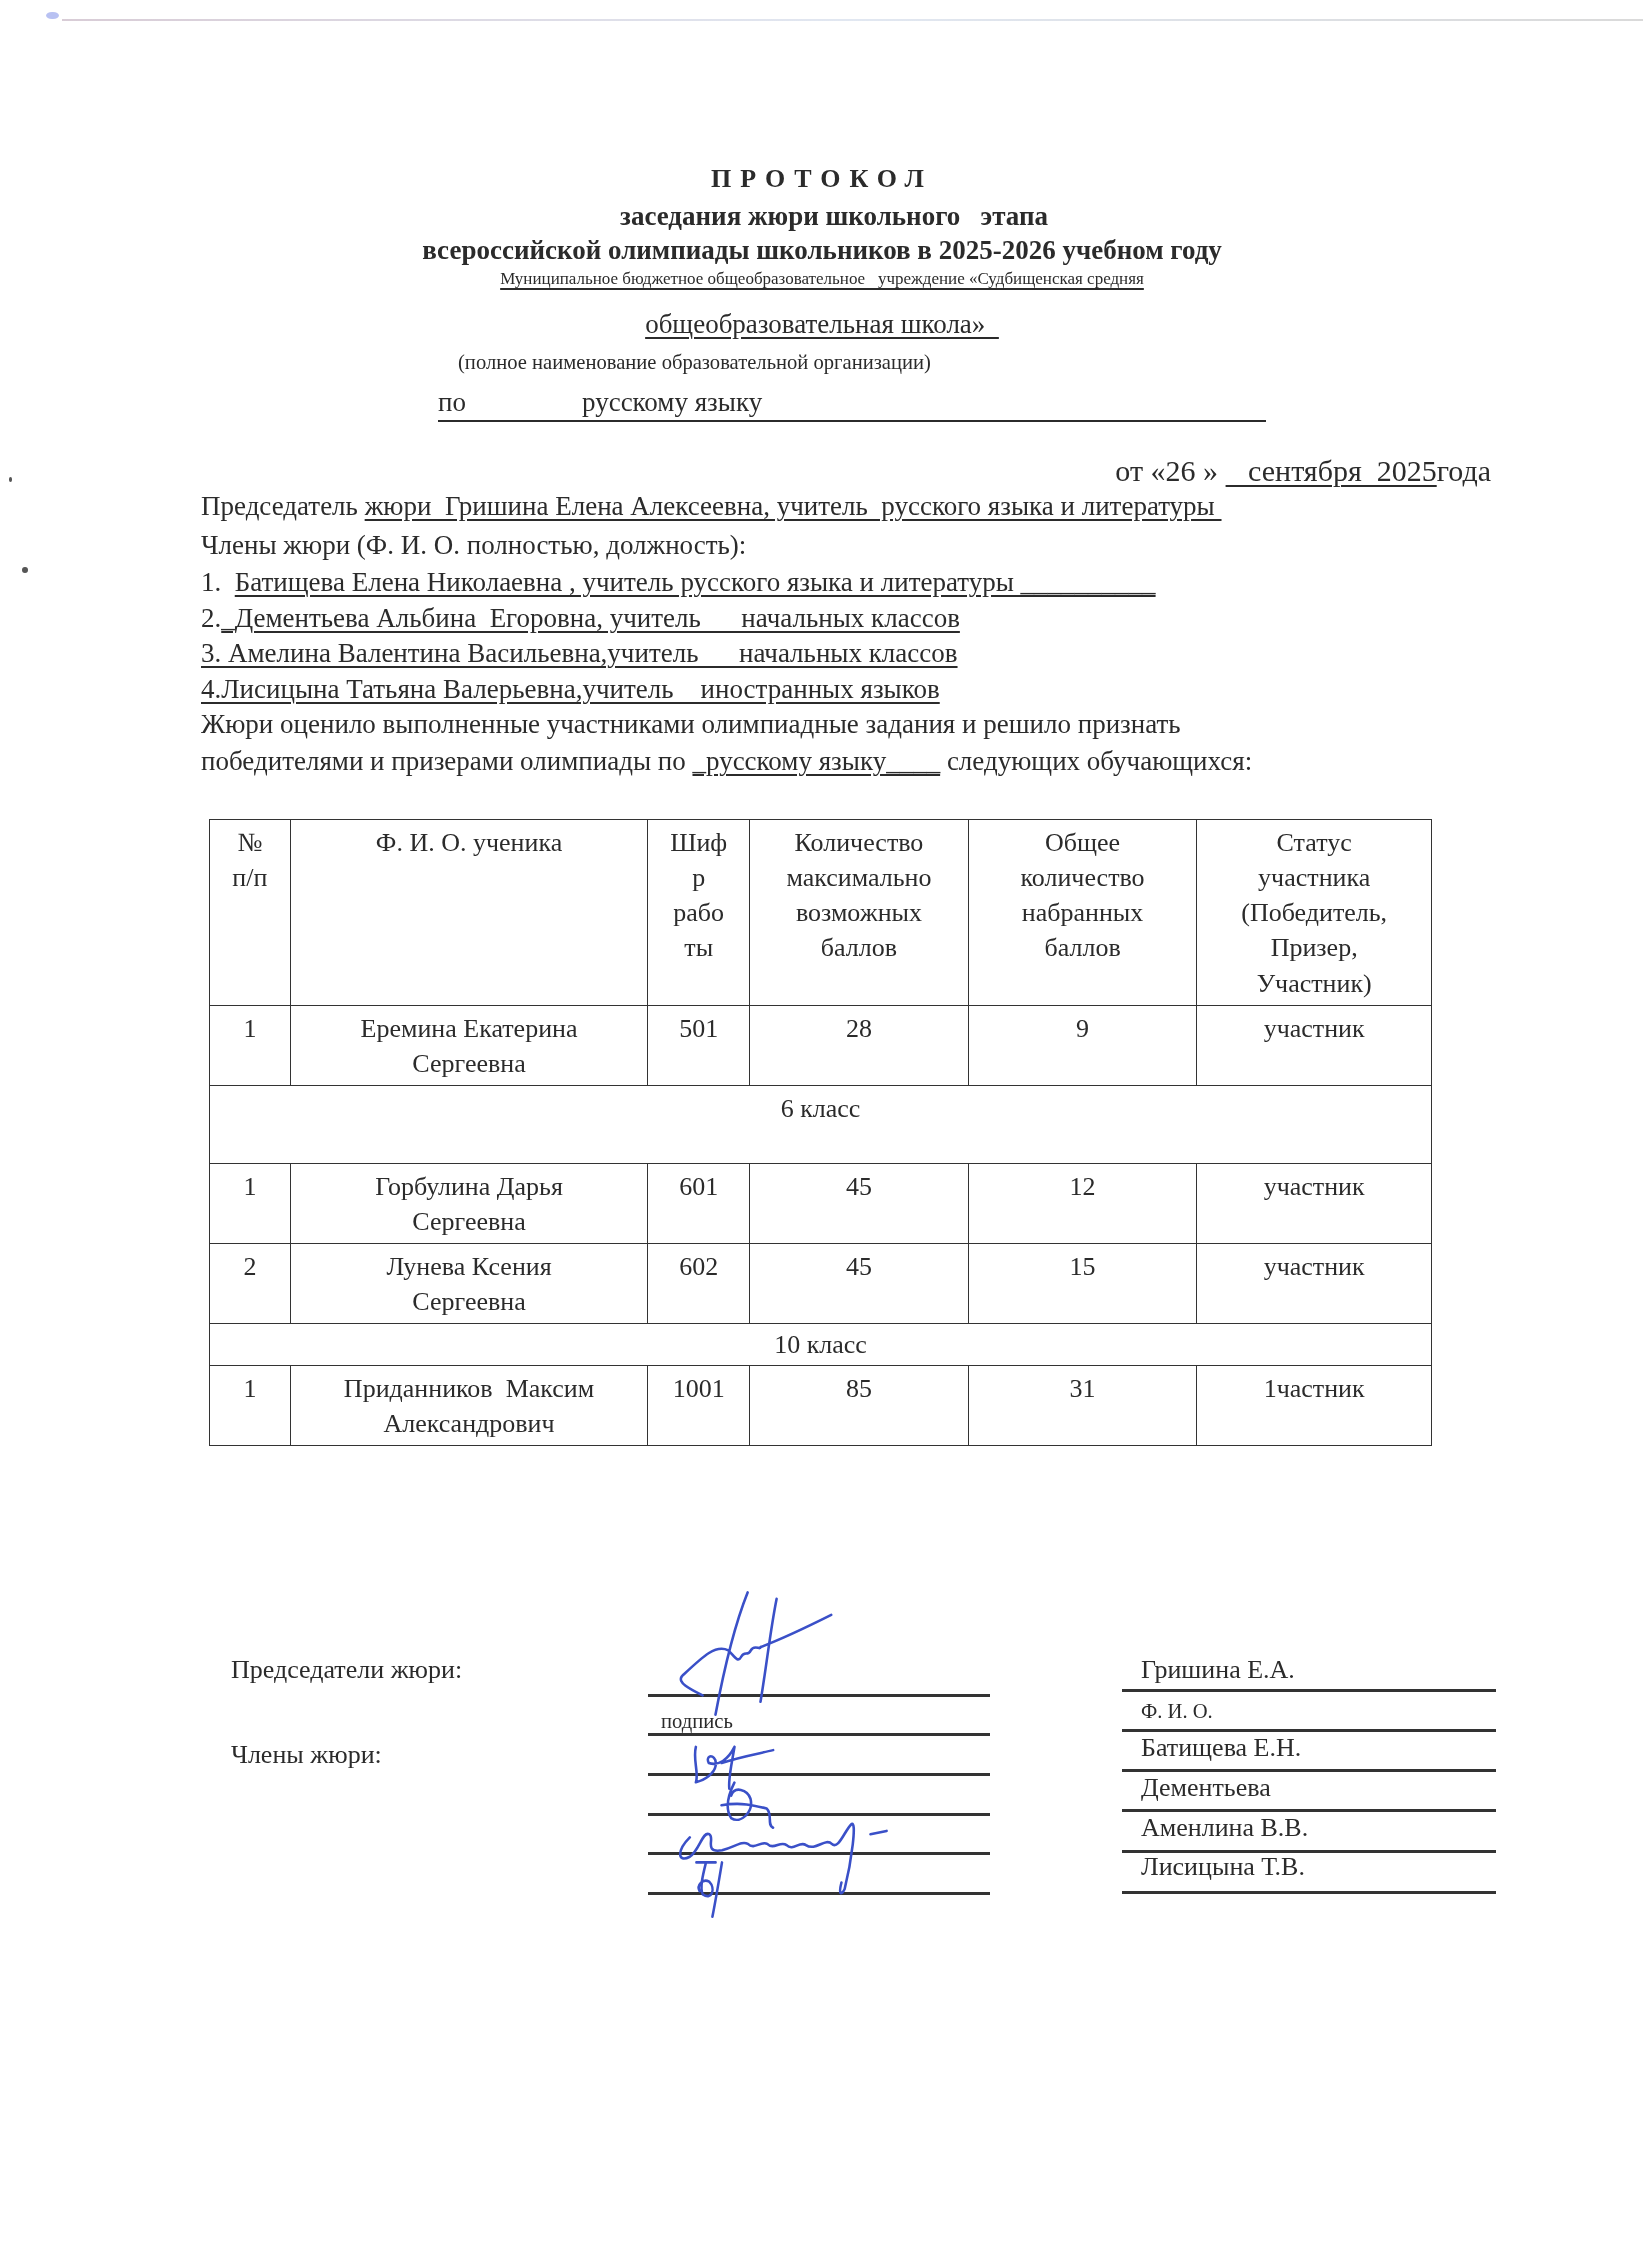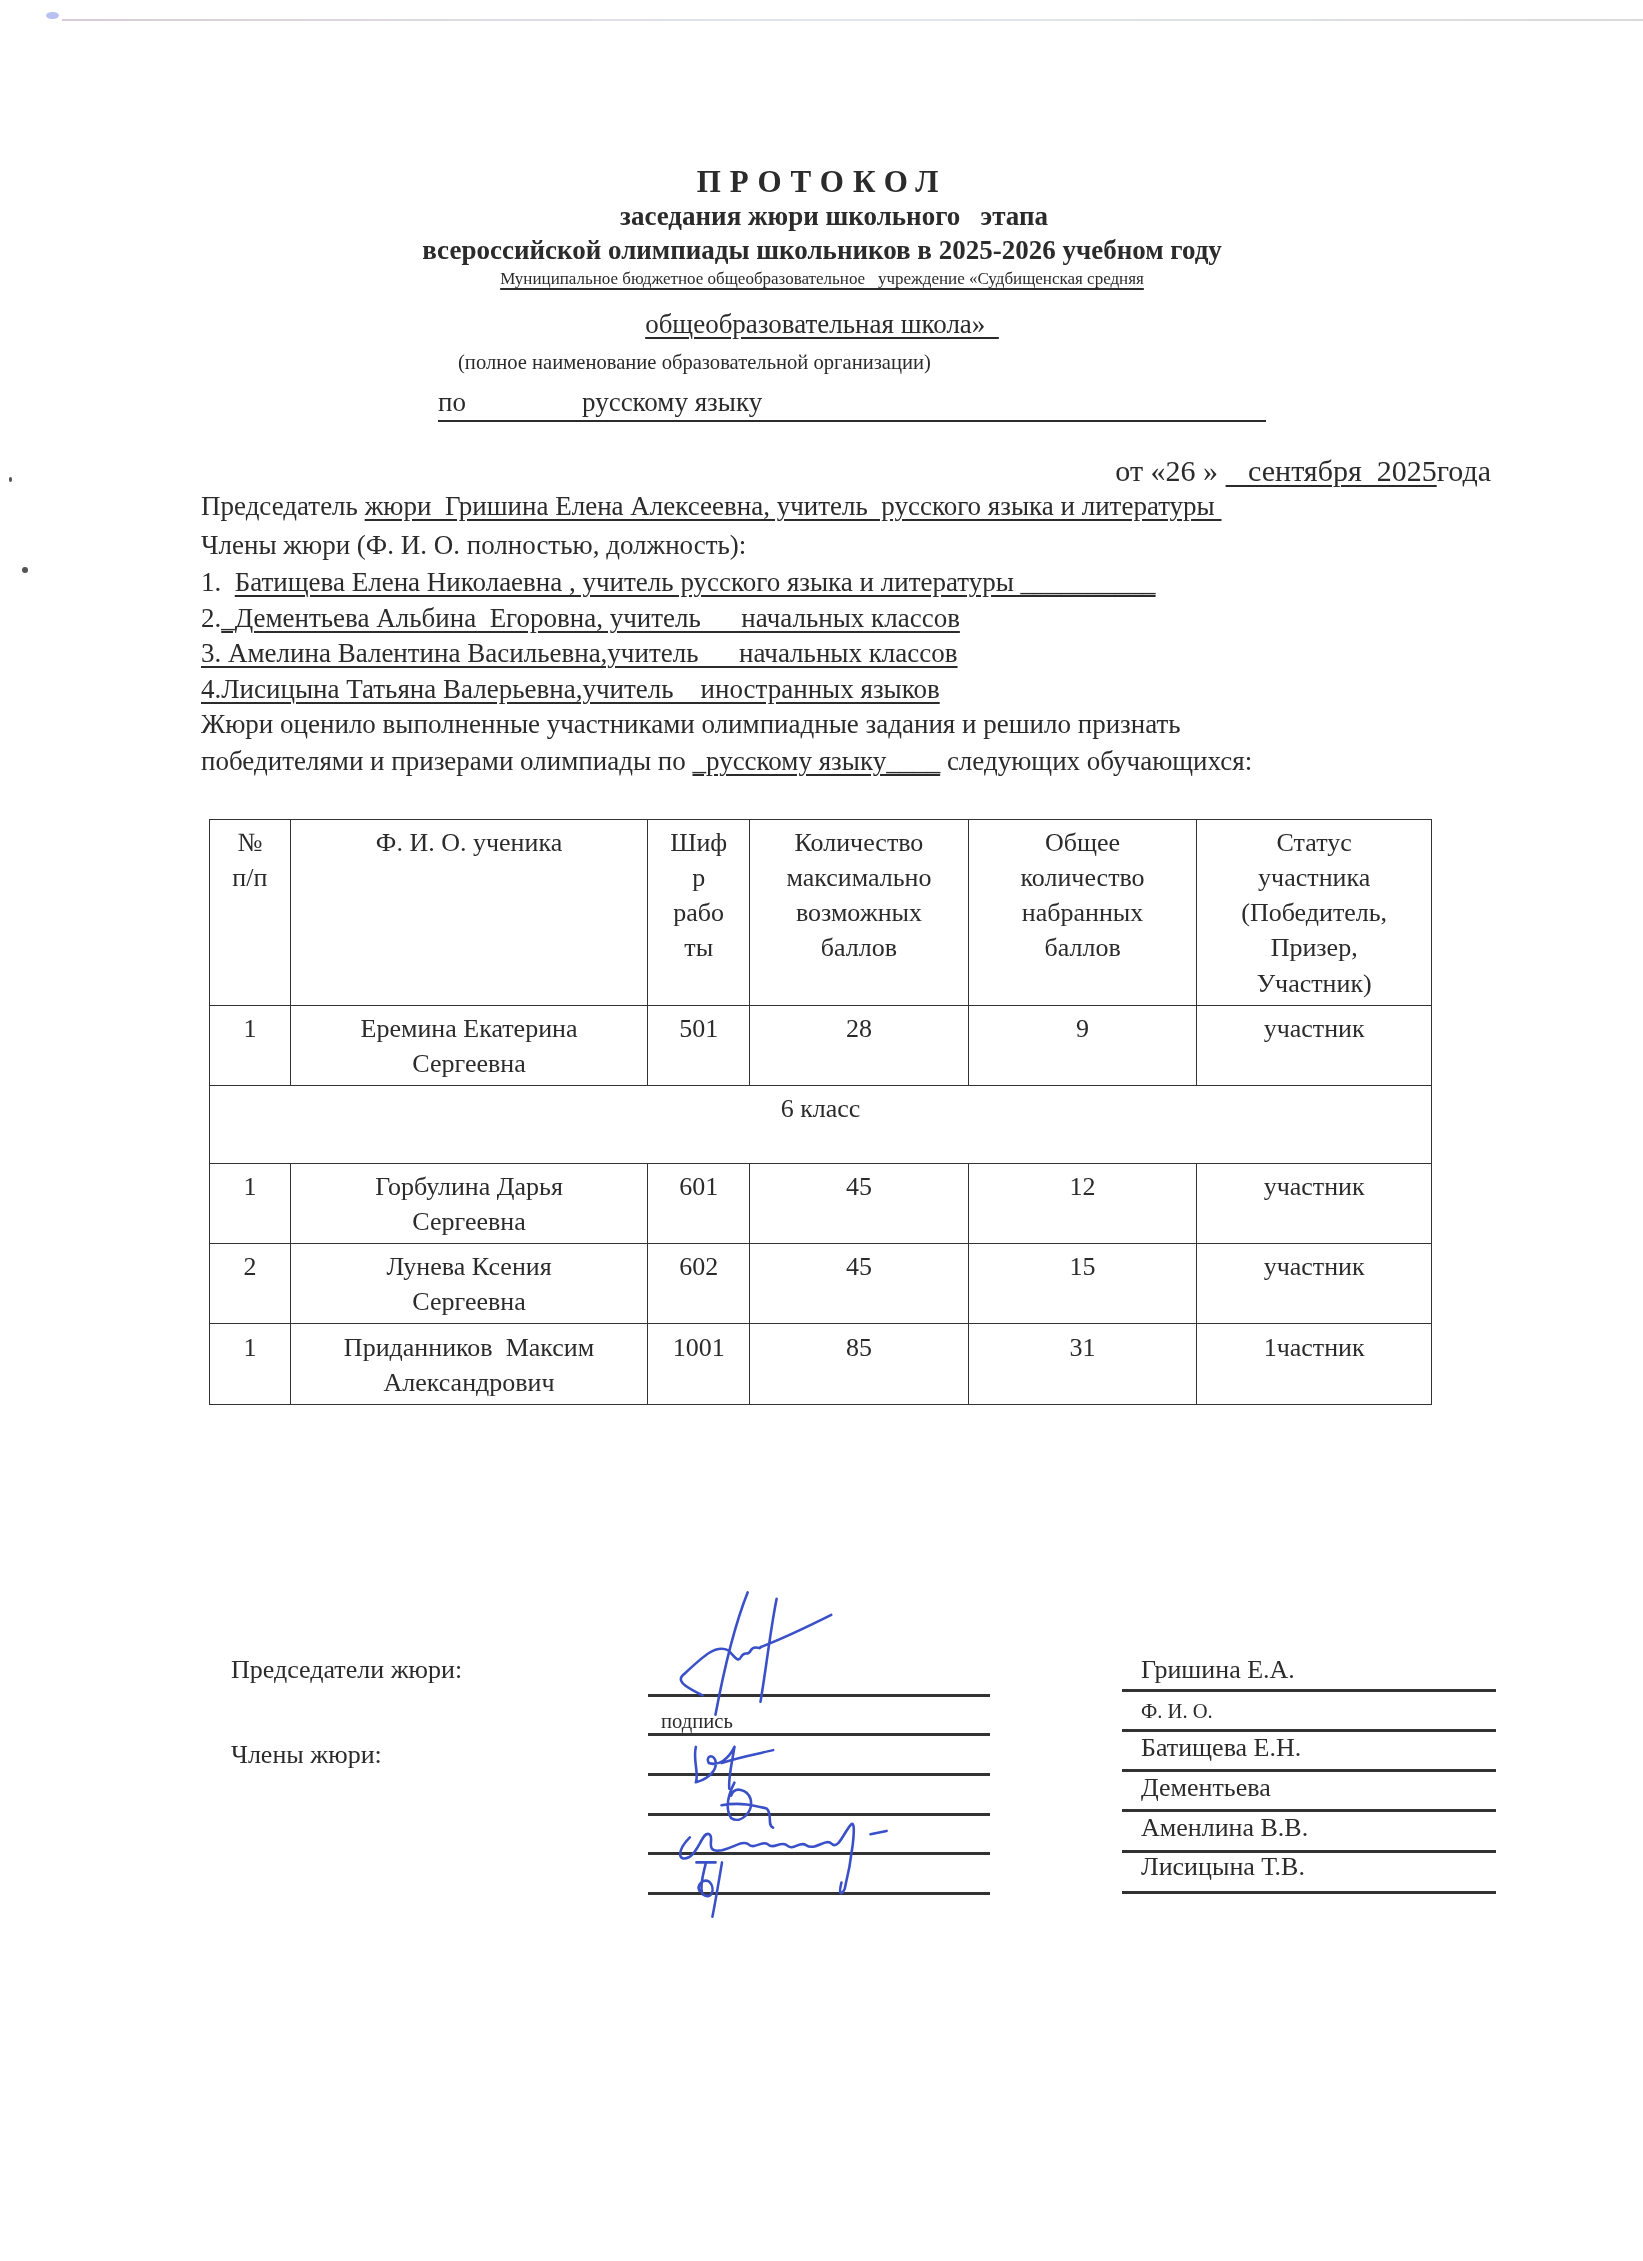--- a/index.html
+++ b/index.html
@@ -6,21 +6,21 @@
   body {
     width: 1644px; height: 2261px; position: relative; overflow: hidden;
     font-family: "Liberation Serif", "DejaVu Serif", serif;
     color: #2b2b2b;
   }
   .scan-mark-top { position: absolute; left: 46px; top: 11.6px; width: 13px; height: 7.7px; border-radius: 50%; background: #9aa6ec; opacity: .7; }
   .scan-line-top { position: absolute; left: 62px; top: 19.3px; width: 1582px; height: 1.3px; background: linear-gradient(90deg, #b9a3b5, #c9d4e6, #bbb); opacity: .55; }
   .speck { position: absolute; background: #555; border-radius: 50%; }
 
   .center-line { position: absolute; left: 0; width: 1644px; text-align: center; }
-  .title { top: 164px; font-size: 31px; font-weight: bold; letter-spacing: 9px; }
+  .title { top: 164px; font-size: 26px; font-weight: bold; letter-spacing: 9px; }
   .sub1  { top: 201px; font-size: 27px; font-weight: bold; padding-left: 12px; }
   .sub2  { top: 235px; font-size: 27px; font-weight: bold; }
   .org1  { top: 269px; font-size: 17px; text-decoration: underline; text-underline-offset: 3.9px; text-decoration-thickness: 1.9px; }
   .org2  { top: 309px; font-size: 27px; text-decoration: underline; text-underline-offset: 3.9px; text-decoration-thickness: 1.9px; }
   .org-hint { position: absolute; left: 458px; top: 351px; font-size: 20.6px; }
   .subject-line { position: absolute; left: 438px; top: 387px; width: 828px; font-size: 27px; border-bottom: 2.6px solid #2b2b2b; padding-bottom: 1.3px; height: 32px; }
   .subject-line .po { position: absolute; left: 0; top: 0; }
   .subject-line .subj { position: absolute; left: 144px; top: 0; }
 
   .date-line { position: absolute; right: 153px; top: 454px; font-size: 30px; white-space: pre; }
@@ -117,20 +117,23 @@
       <td>участник</td>
     </tr>
     <tr class="row">
       <td>2</td>
       <td><span>Лунева Ксения</span><br><span>Сергеевна</span></td>
       <td>602</td>
       <td>45</td>
       <td>15</td>
       <td>участник</td>
     </tr>
+    <tr class="group short">
+        <td colspan="6">10 класс</td>
+      </tr>
     <tr class="row">
       <td>1</td>
       <td><span style="white-space:pre">Приданников  Максим</span><br><span>Александрович</span></td>
       <td>1001</td>
       <td>85</td>
       <td>31</td>
       <td>1частник</td>
     </tr>
   </tbody>
 </table>

